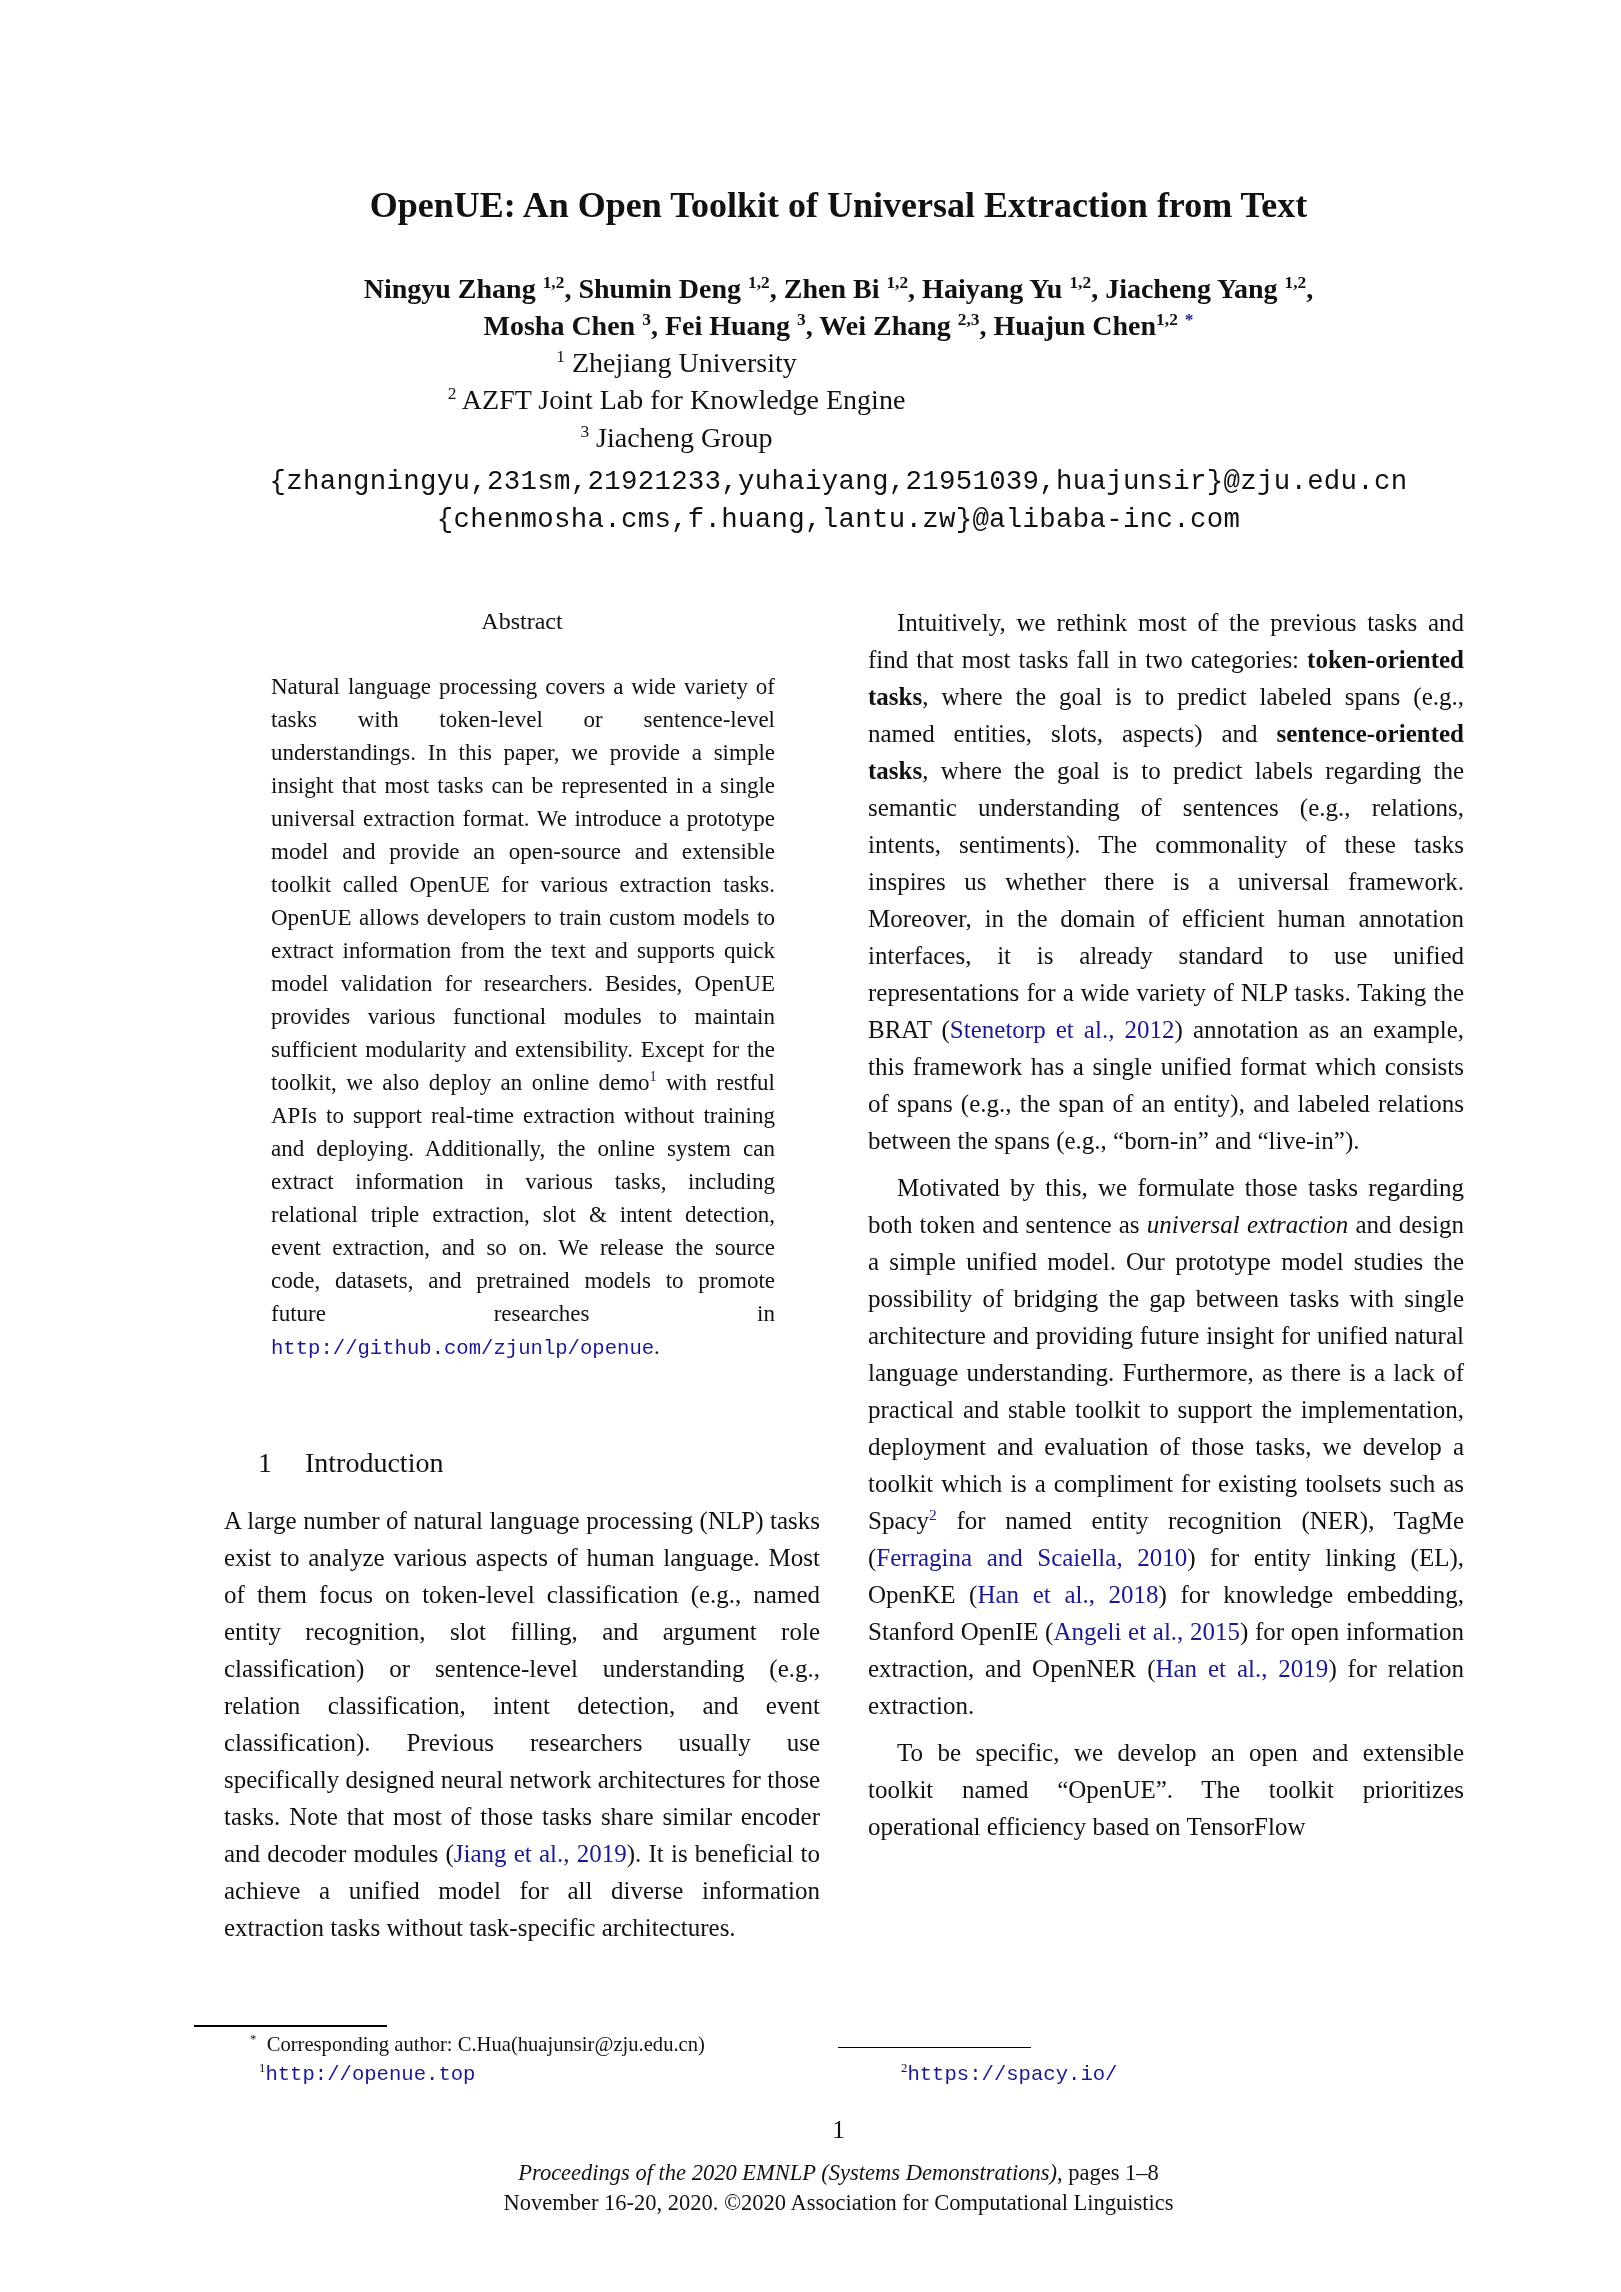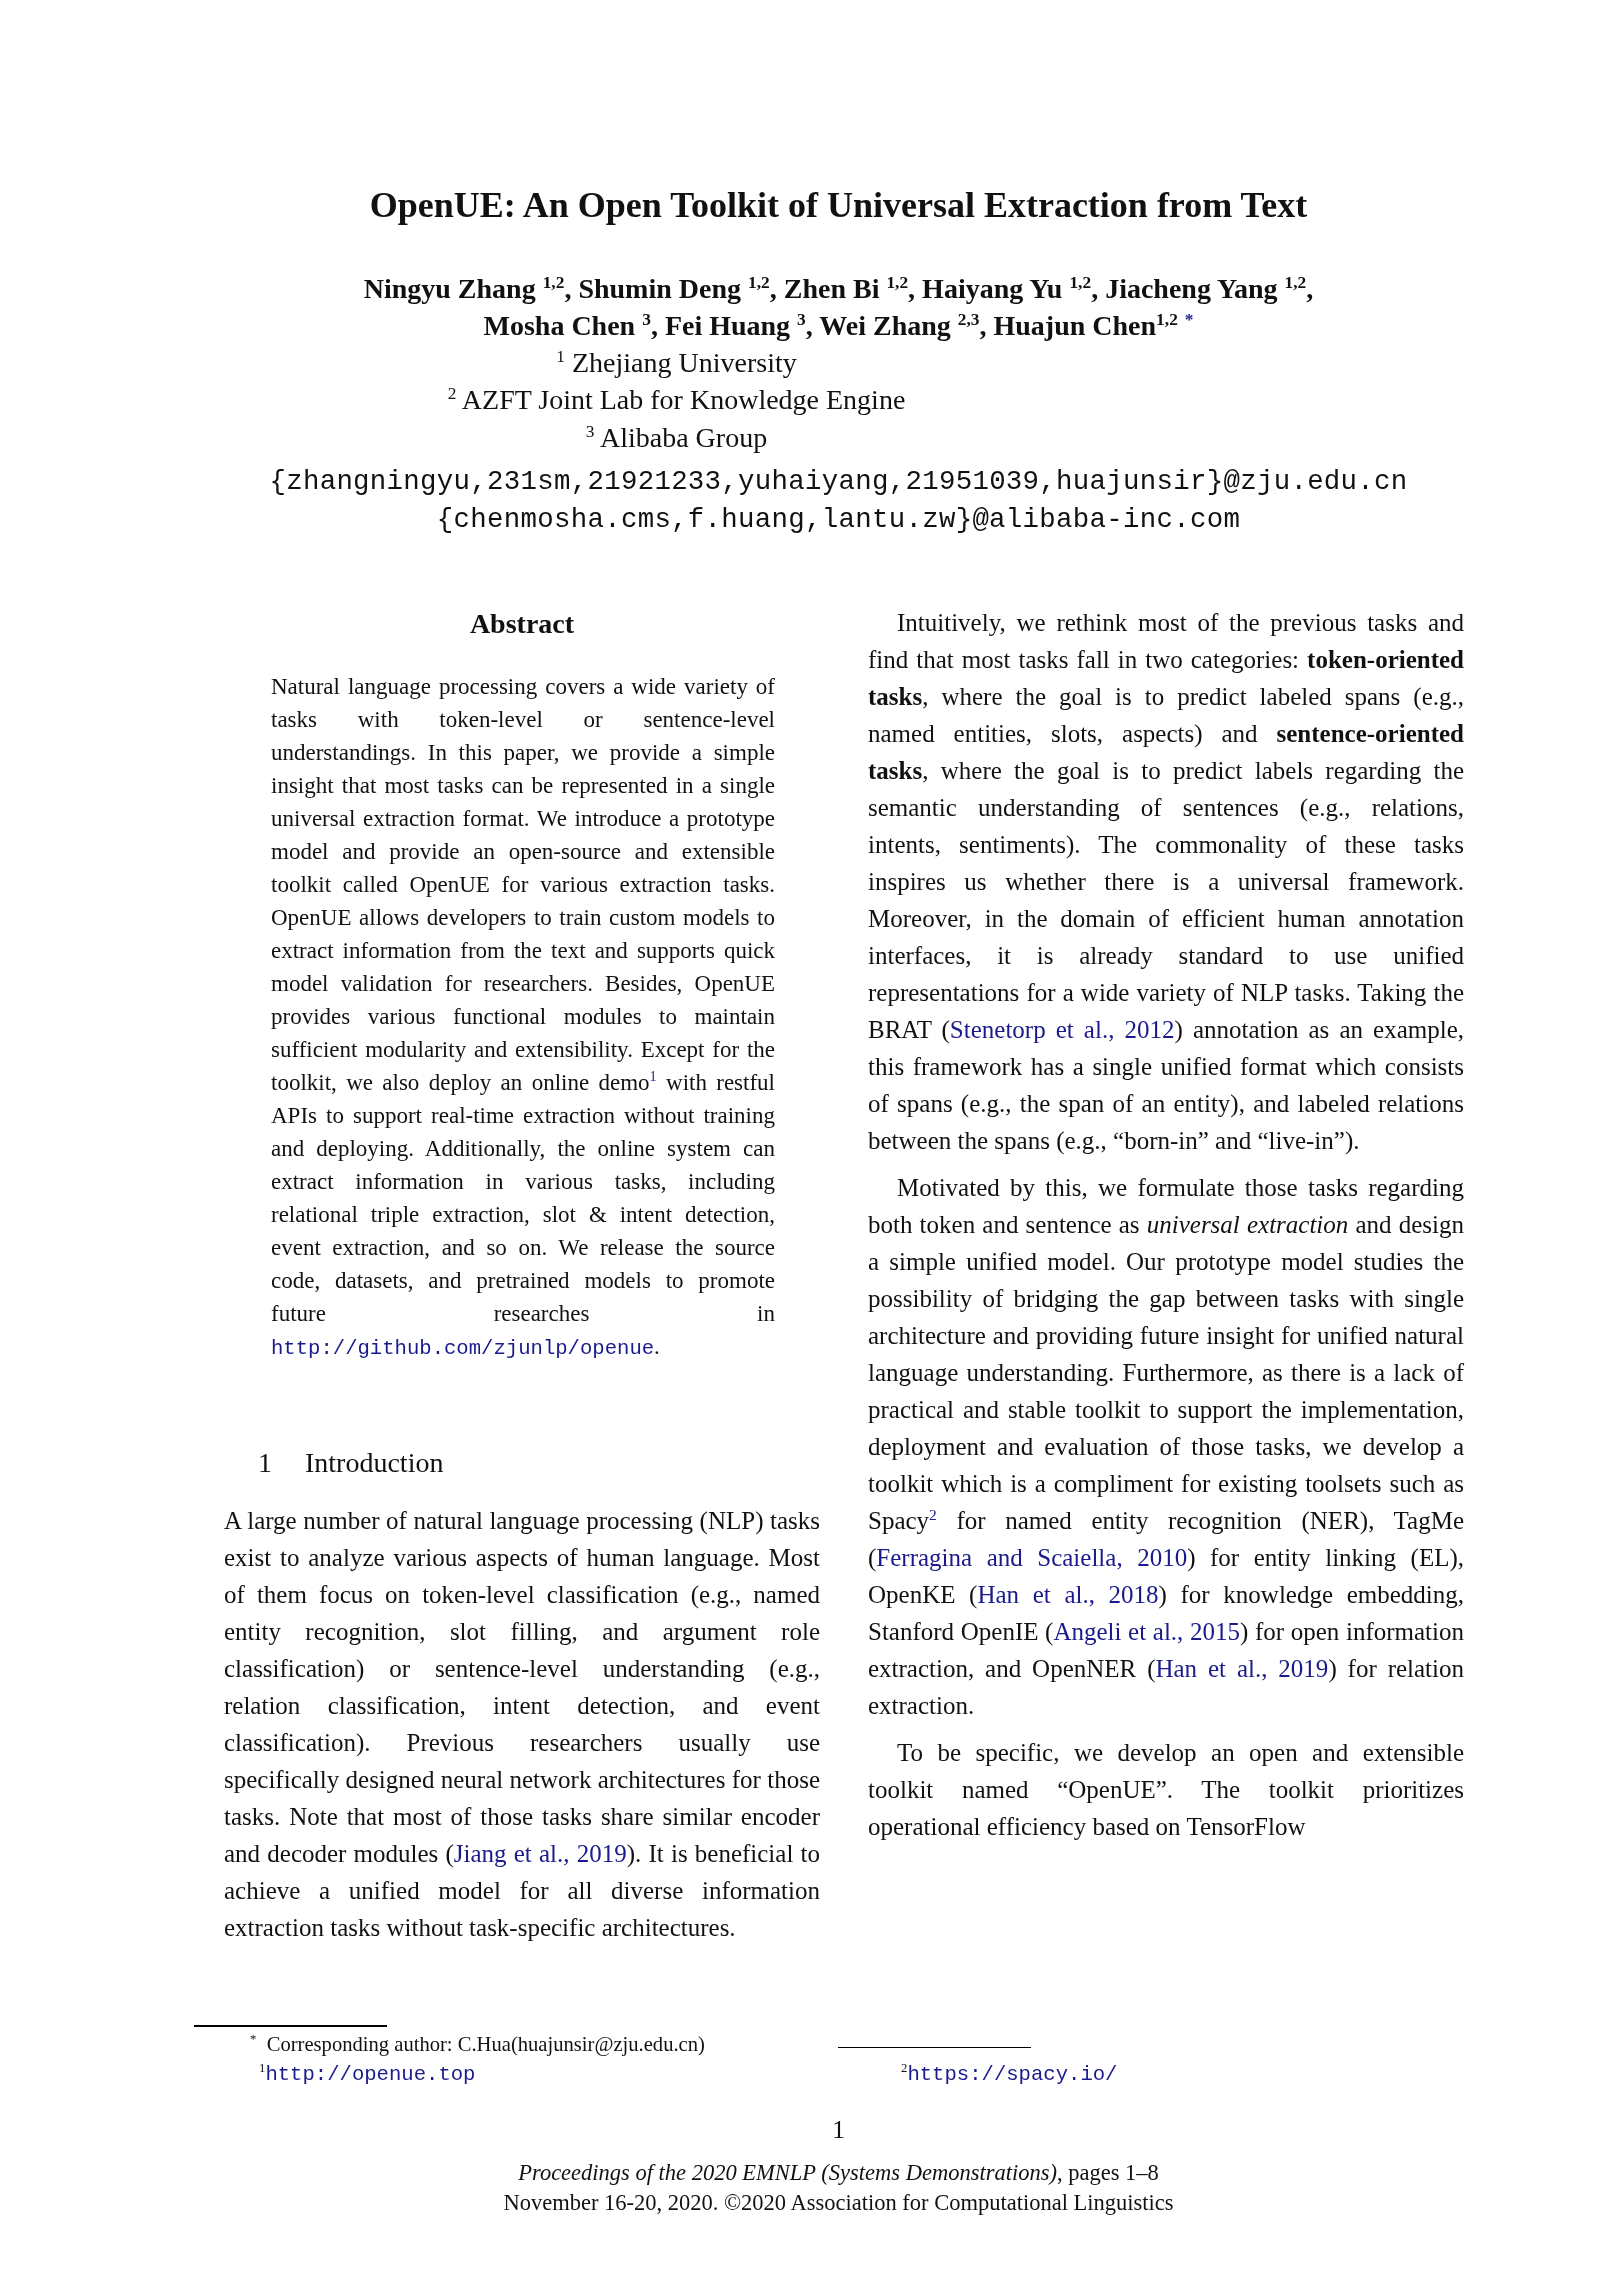--- a/index.html
+++ b/index.html
@@ -10,21 +10,21 @@
   .title { left: 0; width: 1621px; top: 184px; font-size: 36px; font-weight: bold; }
   .authors { left: 0; width: 1621px; top: 270px; font-size: 28px; font-weight: bold; line-height: 37px; }
   .affil { left: 0; width: 1297px; font-size: 28px; line-height: 37px; }
   .mono { font-family: "Liberation Mono", "DejaVu Sans Mono", monospace; }
   .emails { left: 0; width: 1621px; font-size: 27.4px; line-height: 37px; letter-spacing: 0.3px; }
   sup { font-size: 62%; vertical-align: super; line-height: 0; }
   .blue { color: #1a1a8c; }
   .col { font-size: 25px; line-height: 37px; text-align: justify; }
   .left { left: 194px; width: 600px; }
   .right { left: 838px; width: 600px; }
-  .abstract-h { left: 194px; width: 600px; top: 608px; font-size: 28px; font-weight: bold; text-align: center; }
+  .abstract-h { left: 194px; width: 600px; top: 608px; font-size: 24px; font-weight: normal; text-align: center; }
   .abstract { left: 243px; width: 504px; top: 670px; font-size: 23px; line-height: 33px; text-align: justify; }
   .sec-h { left: 194px; top: 1447px; font-size: 28px; font-weight: normal; margin-left: 36px; }
   .sec-h .num { display: inline-block; width: 47px; }
   p { margin: 2px; }
   .indent { text-indent: 29px; }
   .fnrule-l { left: 194px; top: 2025px; width: 165px; border-top: 2.5px solid #000; }
   .fnrule-r { left: 838px; top: 2047px; width: 165px; border-top: 1.5px solid #000; }
   .fn { font-size: 20.6px; line-height: 29px; }
   .fn .mono { font-size: 20.6px; }
   .pagenum { left: 0; width: 1621px; top: 2115px; font-size: 25.5px; }
@@ -40,21 +40,21 @@
   <div>
     <span><span>Ningyu Zhang</span>&nbsp;<sup>1,2</sup><span>, </span></span><span><span>Shumin Deng</span>&nbsp;<sup>1,2</sup><span>, </span></span><span><span>Zhen Bi</span>&nbsp;<sup>1,2</sup><span>, </span></span><span><span>Haiyang Yu</span>&nbsp;<sup>1,2</sup><span>, </span></span><span><span>Jiacheng Yang</span>&nbsp;<sup>1,2</sup><span>,</span></span>
   </div>
   <div>
     <span><span>Mosha Chen</span>&nbsp;<sup>3</sup><span>, </span></span><span><span>Fei Huang</span>&nbsp;<sup>3</sup><span>, </span></span><span><span>Wei Zhang</span>&nbsp;<sup>2,3</sup><span>, </span></span><span><span>Huajun Chen</span><sup>1,2</sup>&nbsp;<sup class="blue">*</sup></span>
   </div>
 </div>
 
 <div class="abs center affil" style="top:344px;"><sup>1</sup> <span>Zhejiang University</span></div>
 <div class="abs center affil" style="top:381px;"><sup>2</sup> <span>AZFT Joint Lab for Knowledge Engine</span></div>
-<div class="abs center affil" style="top:419px;"><sup>3</sup> <span>Alibaba Group</span></div>
+<div class="abs center affil" style="top:419px;"><sup>3</sup> <span>Jiacheng Group</span></div>
 
 <div class="abs center emails mono" style="top:463px;">{zhangningyu,231sm,21921233,yuhaiyang,21951039,huajunsir}@zju.edu.cn</div>
 <div class="abs center emails mono" style="top:501px;">{chenmosha.cms,f.huang,lantu.zw}@alibaba-inc.com</div>
 
 <div class="abs abstract-h">Abstract</div>
 <div class="abs abstract">
   <span>Natural language processing covers a wide variety of tasks with token-level or sentence-level understandings. In this paper, we provide a simple insight that most tasks can be represented in a single universal extraction format. We introduce a prototype model and provide an open-source and extensible toolkit called OpenUE for various extraction tasks. OpenUE allows developers to train custom models to extract information from the text and supports quick model validation for researchers. Besides, OpenUE provides various functional modules to maintain sufficient modularity and extensibility. Except for the toolkit, we also deploy an online demo</span><sup class="blue">1</sup><span> with restful APIs to support real-time extraction without training and deploying. Additionally, the online system can extract information in various tasks, including relational triple extraction, slot &amp; intent detection, event extraction, and so on. We release the source code, datasets, and pretrained models to promote future researches in </span><span class="mono link" style="font-size:20.6px;">http://github.com/zjunlp/openue</span><span>.</span>
 </div>
 
 <div class="abs sec-h">

